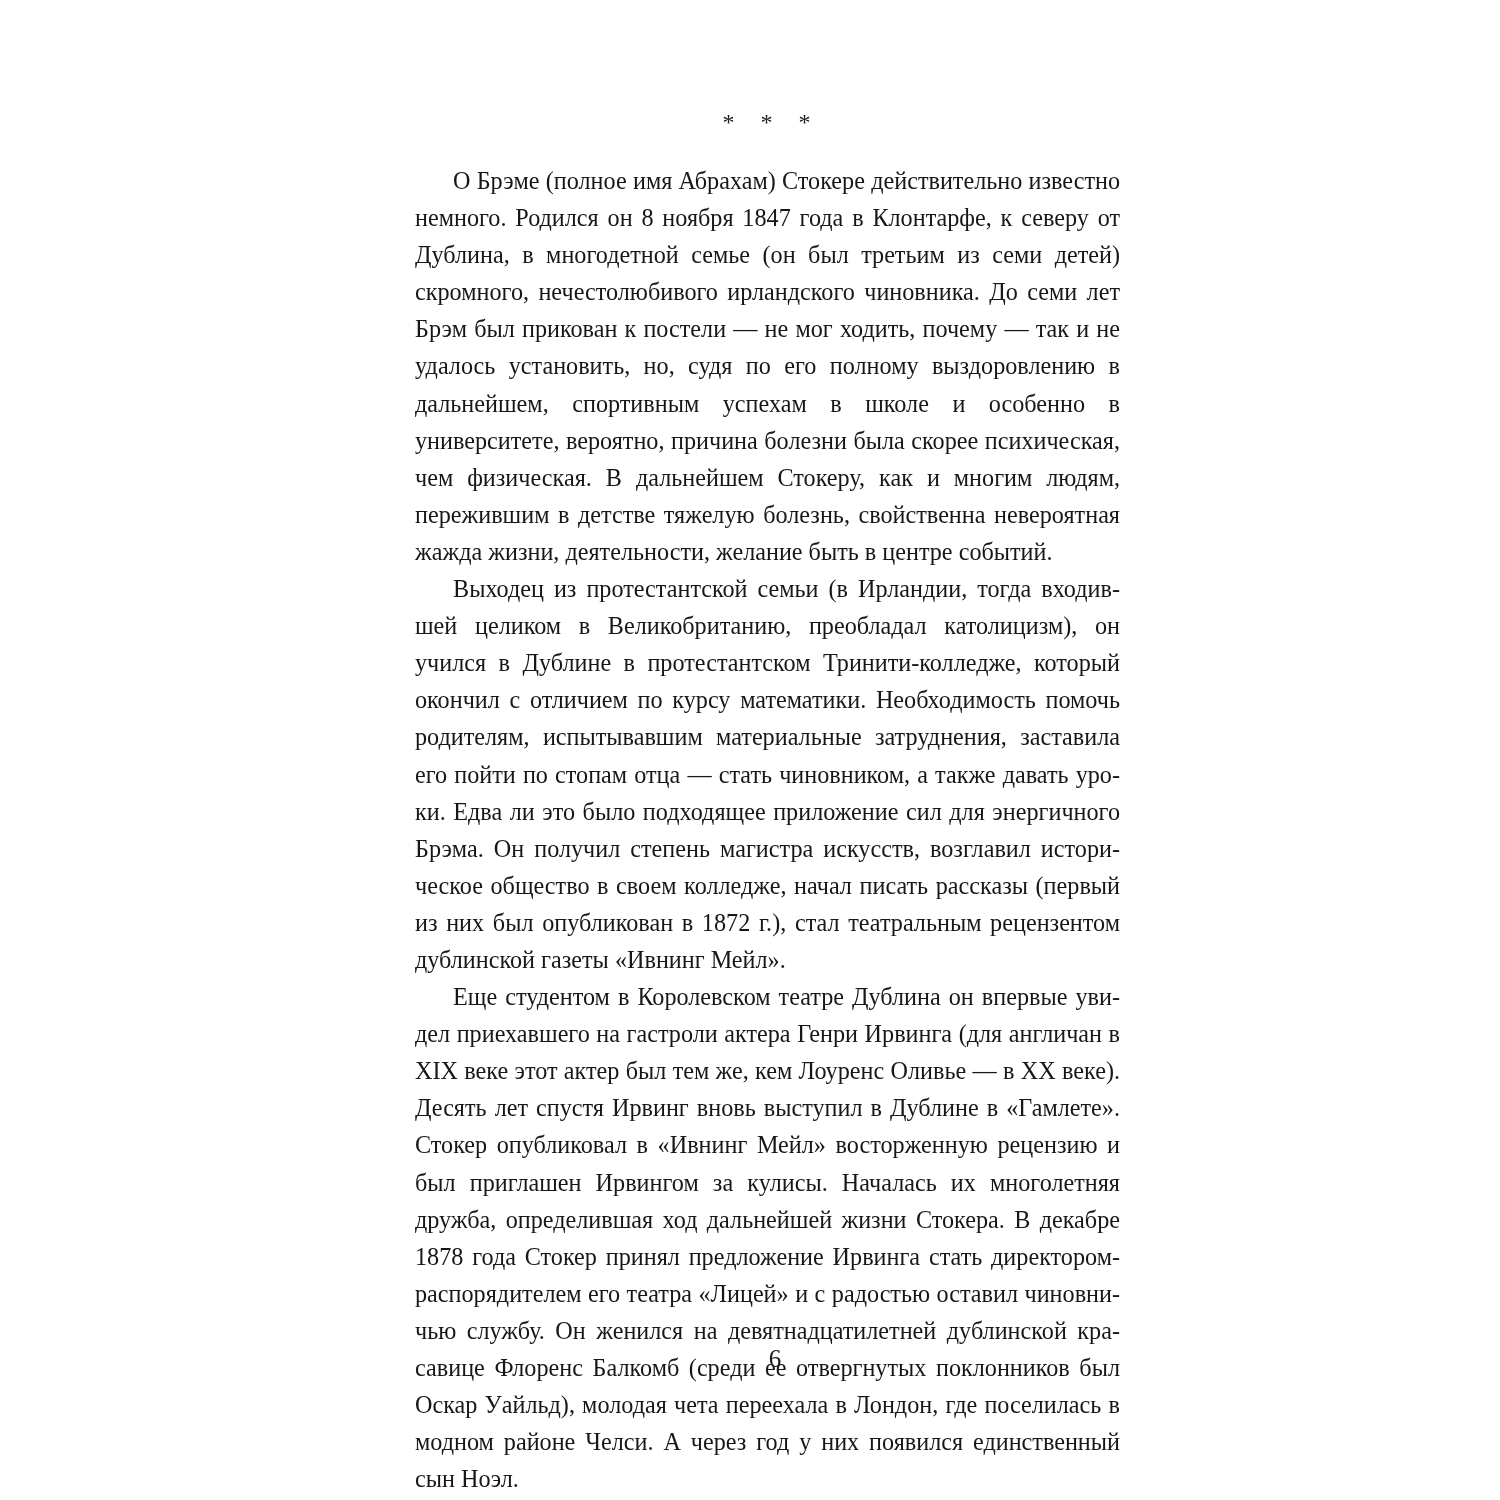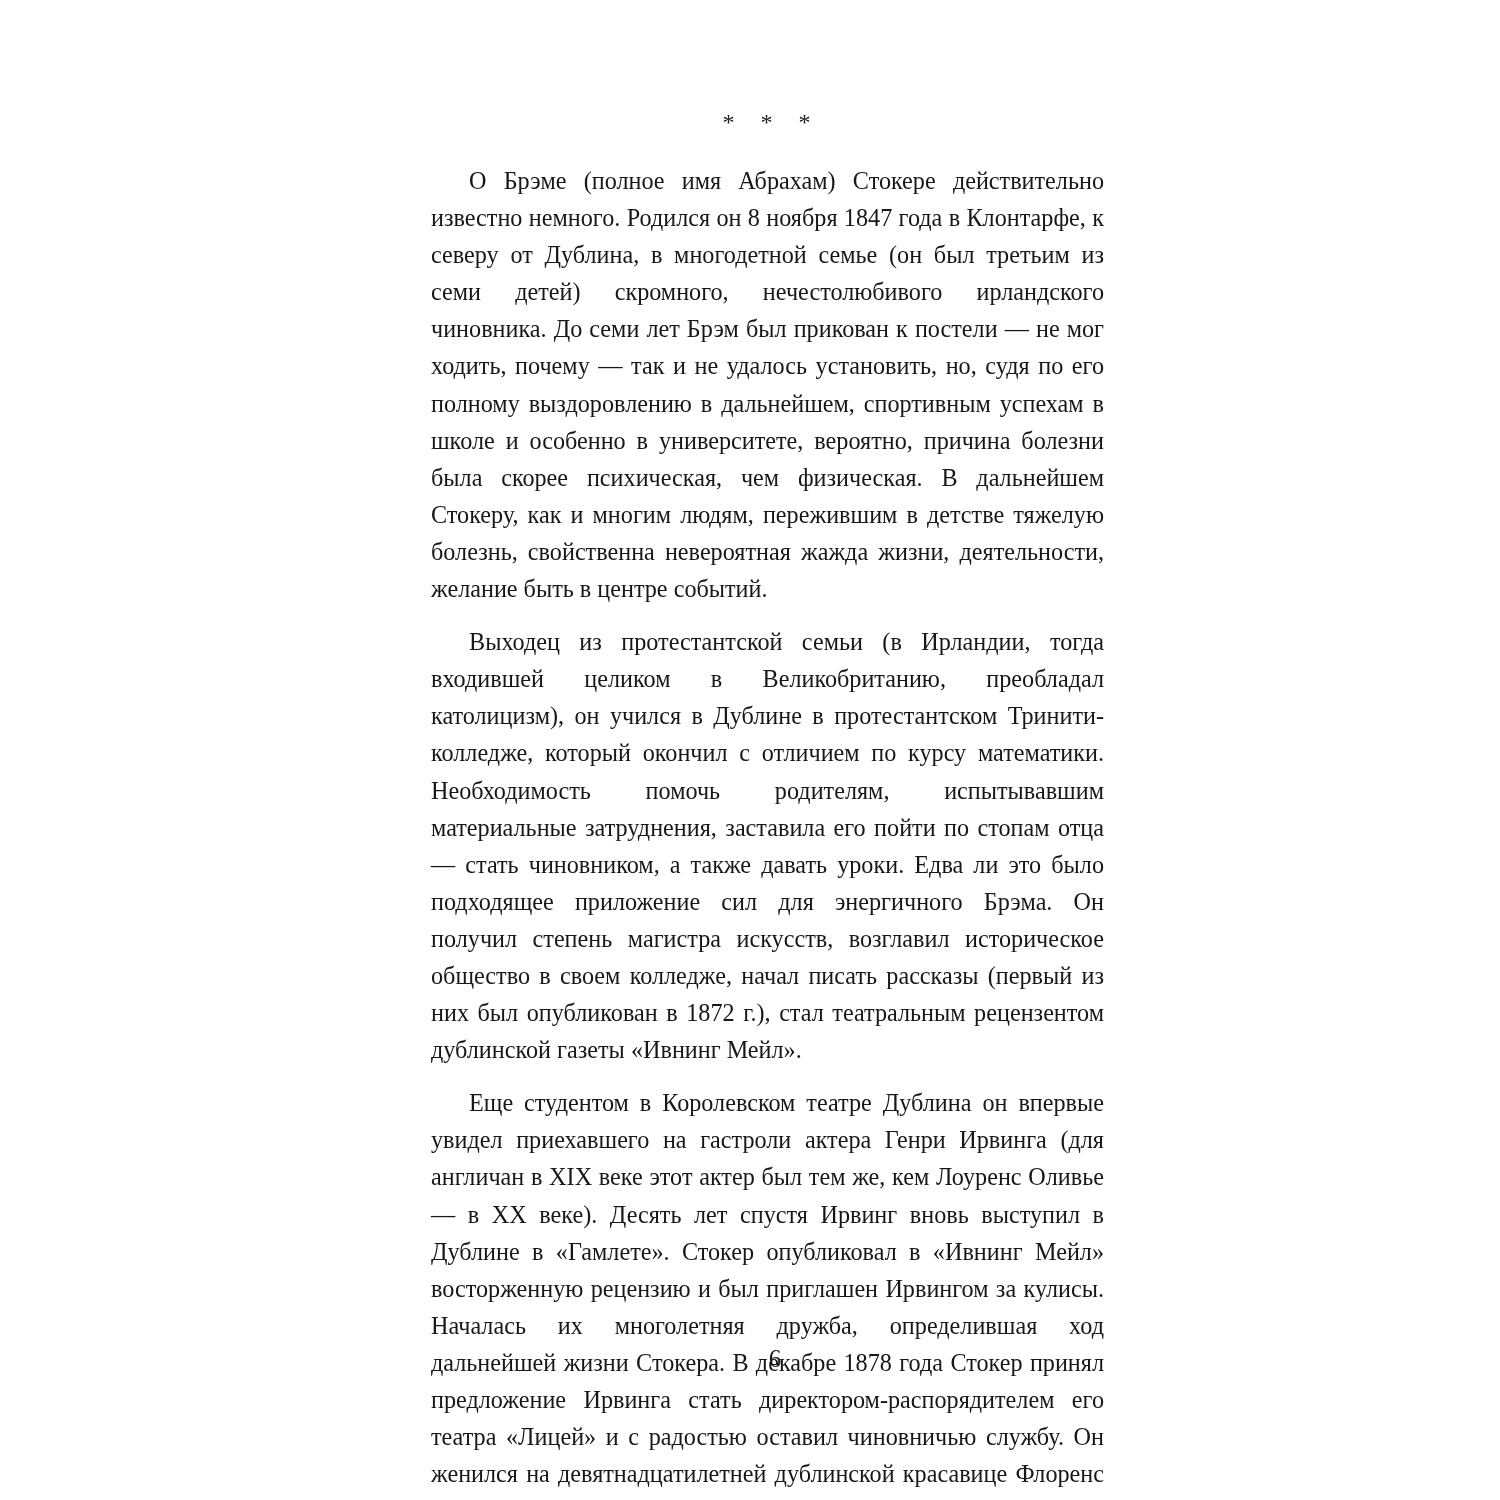--- a/index.html
+++ b/index.html
@@ -25,21 +25,21 @@
   .separator {
     text-align: center;
     font-size: 24px;
     letter-spacing: 10px;
     color: #1d1d1d;
     margin: 0 0 28px 0;
     padding-left: 8px;
     line-height: 1;
   }
   p.para {
-    margin: 16px;
+    margin: 0;
     text-align: justify;
     text-justify: inter-word;
     font-size: 24.2px;
     line-height: 37.1px;
     text-indent: 38px;
     color: #171717;
     hyphens: manual;
   }
   .folio {
     position: absolute;

